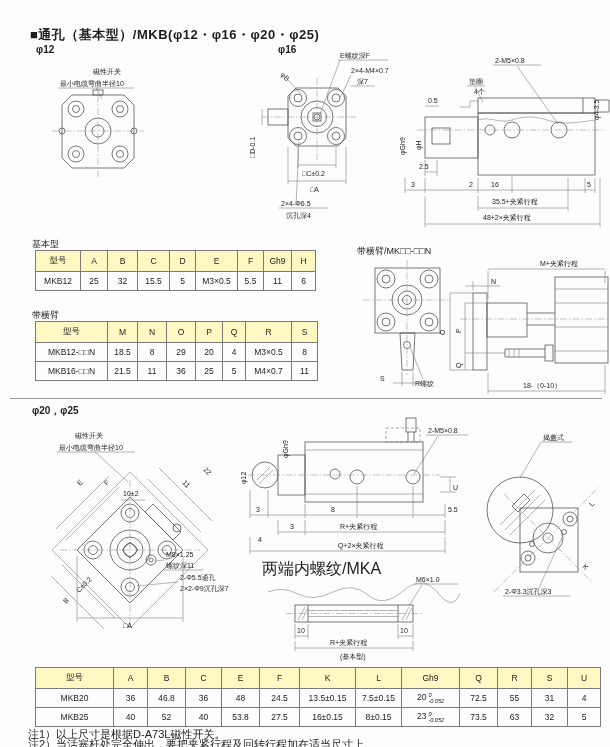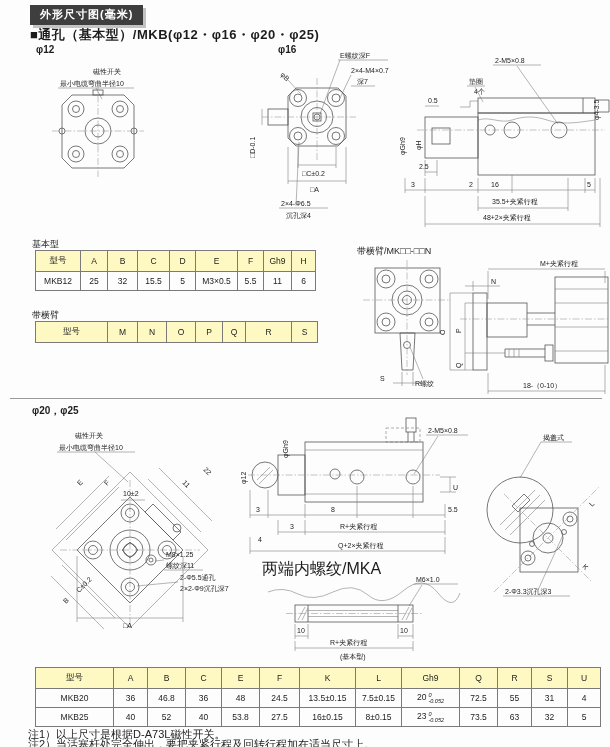--- a/index.html
+++ b/index.html
@@ -26,21 +26,20 @@
   .ln{stroke:#555;stroke-width:0.8;fill:none}
   .thin{stroke:#777;stroke-width:0.55;fill:none}
   .cl{stroke:#888;stroke-width:0.5;fill:none;stroke-dasharray:7 2 1.5 2}
   .dash{stroke:#777;stroke-width:0.6;fill:none;stroke-dasharray:3 2}
 </style>
 </head>
 <body>
 
 <div class="page">
 
-  <div class="abs hdrbar" style="left:30px;top:5px">外形尺寸图(毫米)</div>
   <div class="abs title" style="left:30px;top:26px">■通孔（基本型）/MKB(φ12・φ16・φ20・φ25)</div>
 
   <div class="abs seclbl" style="left:36px;top:44px">φ12</div>
   <div class="abs seclbl" style="left:278px;top:44px">φ16</div>
 
   <svg class="abs" style="left:30px;top:55px" width="210" height="180" viewBox="0 0 210 180">
     <g>
       <text x="63" y="19">磁性开关</text>
       <text x="30" y="31">最小电缆弯曲半径10</text>
       <line class="thin" x1="28" y1="33" x2="104" y2="33"></line>
@@ -235,20 +234,40 @@
           <th>M</th>
           <th>N</th>
           <th>O</th>
           <th>P</th>
           <th>Q</th>
           <th>R</th>
           <th>S</th>
     </tr>
       </thead>
     <tbody>
+      <tr>
+          <td>MKB12-□□N</td>
+          <td>18.5</td>
+          <td>8</td>
+          <td>29</td>
+          <td>20</td>
+          <td>4</td>
+          <td>M3×0.5</td>
+          <td>8</td>
+        </tr>
+      <tr>
+          <td>MKB16-□□N</td>
+          <td>21.5</td>
+          <td>11</td>
+          <td>36</td>
+          <td>25</td>
+          <td>5</td>
+          <td>M4×0.7</td>
+          <td>11</td>
+        </tr>
     </tbody>
   </table>
 
   <div class="abs cap" style="left:357px;top:245px">带横臂/MK□□-□□N</div>
   <svg class="abs" style="left:355px;top:255px" width="255" height="145" viewBox="0 0 255 145">
     <g class="ln">
       <rect x="20" y="13" width="65" height="65"></rect>
       <circle cx="31" cy="24" r="9"></circle>
         <circle cx="31" cy="24" r="4"></circle>
       <circle cx="74" cy="24" r="9"></circle>

